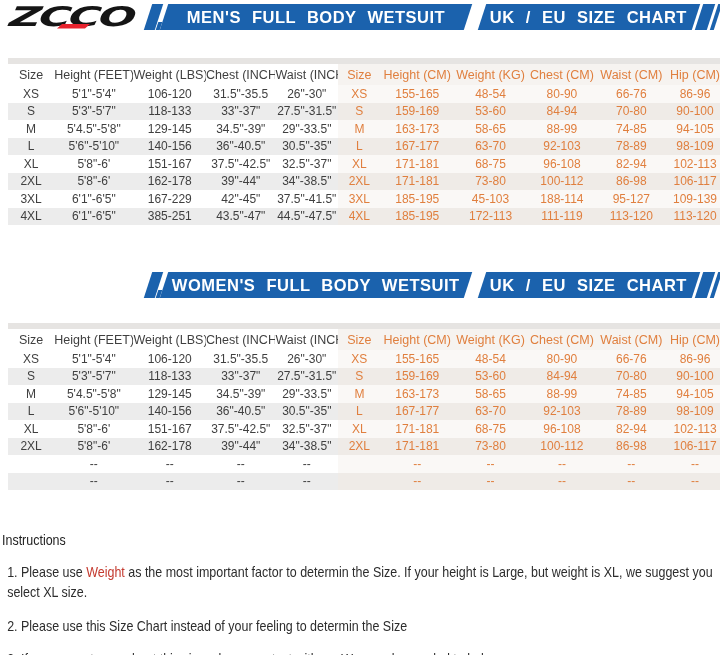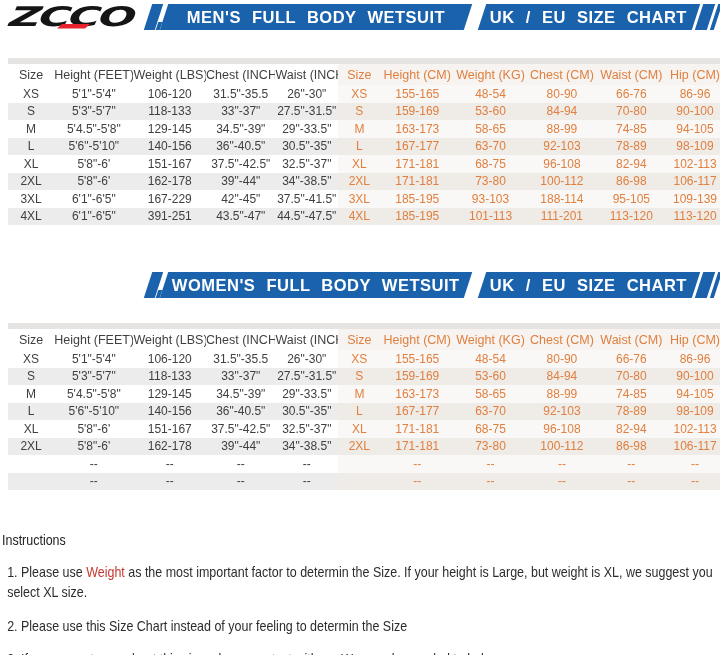--- a/index.html
+++ b/index.html
@@ -142,21 +142,21 @@
             <tr>
               <td>3XL</td>
               <td>6'1"-6'5"</td>
               <td>167-229</td>
               <td>42"-45"</td>
               <td>37.5"-41.5"</td>
             </tr>
             <tr>
               <td>4XL</td>
               <td>6'1"-6'5"</td>
-              <td>391-251</td>
+              <td>385-251</td>
               <td>43.5"-47"</td>
               <td>44.5"-47.5"</td>
             </tr>
           </tbody>
       </table>
       <table class="metric">
         <colgroup>
             <col style="width:11%">
             <col style="width:19%">
             <col style="width:19%">
@@ -219,30 +219,30 @@
               <td>2XL</td>
               <td>171-181</td>
               <td>73-80</td>
               <td>100-112</td>
               <td>86-98</td>
               <td>106-117</td>
             </tr>
             <tr>
               <td>3XL</td>
               <td>185-195</td>
-              <td>93-103</td>
+              <td>45-103</td>
               <td>188-114</td>
-              <td>95-105</td>
+              <td>95-127</td>
               <td>109-139</td>
             </tr>
             <tr>
               <td>4XL</td>
               <td>185-195</td>
-              <td>101-113</td>
-              <td>111-201</td>
+              <td>172-113</td>
+              <td>111-119</td>
               <td>113-120</td>
               <td>113-120</td>
             </tr>
           </tbody>
       </table>
     </div>
   </div>
 
   <div class="banner women">
     <div class="piece decor-a"></div>

